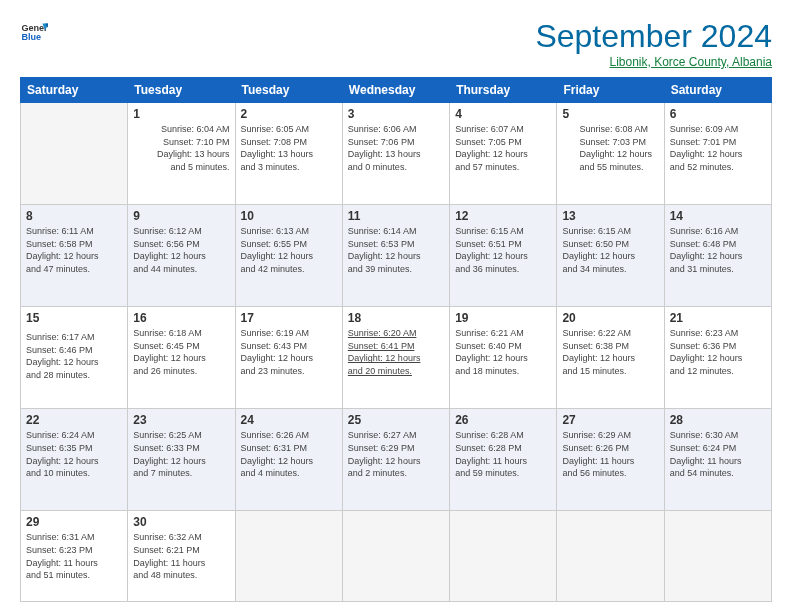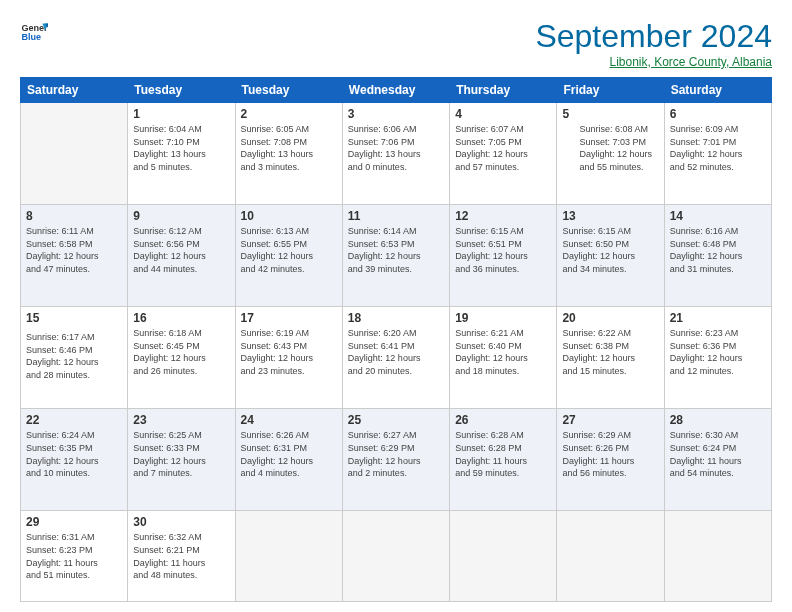--- a/index.html
+++ b/index.html
@@ -121,21 +121,21 @@
         <th>Thursday</th>
         <th>Friday</th>
         <th>Saturday</th>
       </tr>
     </thead>
     <tbody id="calendar-body">
     <tr class="week-row">
           <td class="empty-cell"></td>
           <td>
             <span class="day-num">1</span>
-            <div class="day-info" style="white-space: pre-line;">Sunrise: 6:04 AM
+            <div class="day-info" style="white-space: pre-line; text-align: right;">Sunrise: 6:04 AM
 Sunset: 7:10 PM
 Daylight: 13 hours
 and 5 minutes.</div>
           </td>
           <td>
             <span class="day-num">2</span>
             <div class="day-info" style="white-space: pre-line;">Sunrise: 6:05 AM
 Sunset: 7:08 PM
 Daylight: 13 hours
 and 3 minutes.</div>
@@ -237,21 +237,21 @@
           </td>
           <td>
             <span class="day-num">17</span>
             <div class="day-info" style="white-space: pre-line;">Sunrise: 6:19 AM
 Sunset: 6:43 PM
 Daylight: 12 hours
 and 23 minutes.</div>
           </td>
           <td>
             <span class="day-num">18</span>
-            <div class="day-info" style="white-space: pre-line;">Sunrise: 6:20 AM
+            <div class="day-info" style="white-space: pre-line; text-decoration: underline;">Sunrise: 6:20 AM
 Sunset: 6:41 PM
 Daylight: 12 hours
 and 20 minutes.</div>
           </td>
           <td>
             <span class="day-num">19</span>
             <div class="day-info" style="white-space: pre-line;">Sunrise: 6:21 AM
 Sunset: 6:40 PM
 Daylight: 12 hours
 and 18 minutes.</div>

